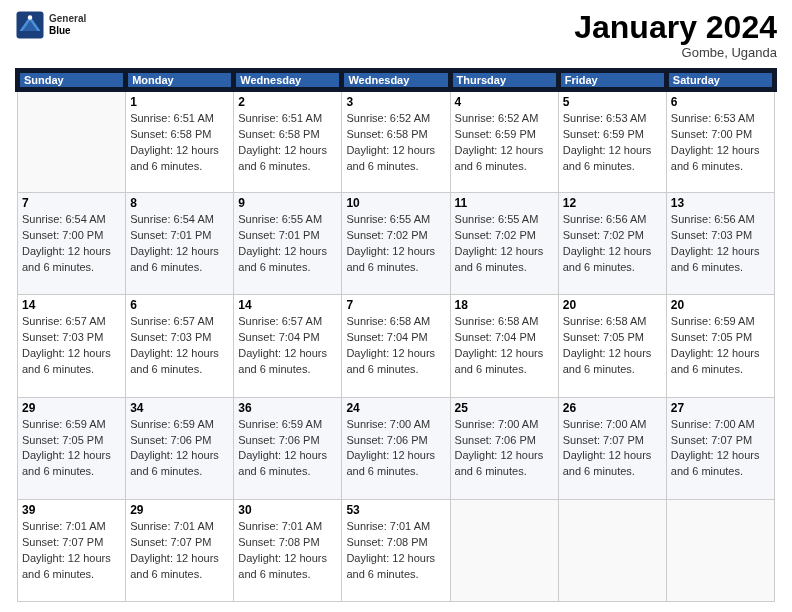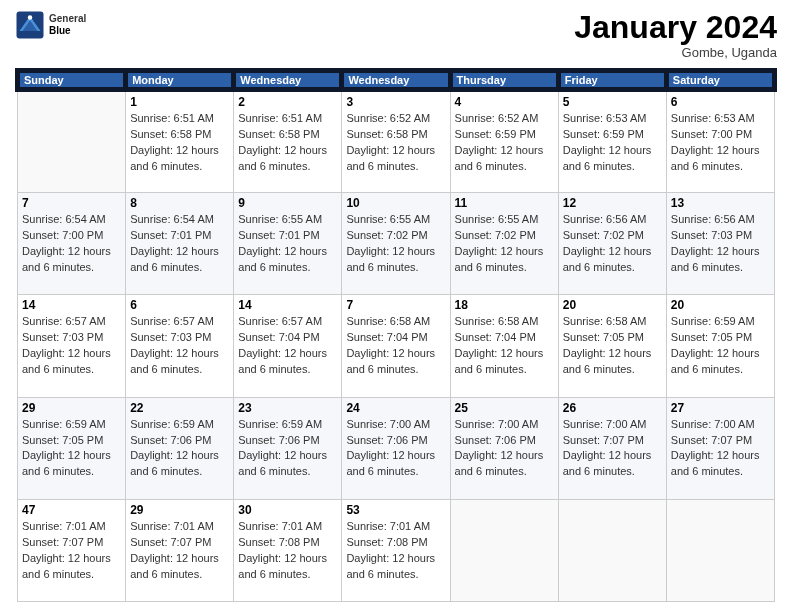--- a/index.html
+++ b/index.html
@@ -213,25 +213,25 @@
             <span class="day-number">20</span>
             <div class="day-info">Sunrise: 6:59 AM<br>Sunset: 7:05 PM<br>Daylight: 12 hours<br>and 6 minutes.</div>
           </td>
         </tr>
         <tr class="row-alt">
           <td>
             <span class="day-number">29</span>
             <div class="day-info">Sunrise: 6:59 AM<br>Sunset: 7:05 PM<br>Daylight: 12 hours<br>and 6 minutes.</div>
           </td>
           <td>
-            <span class="day-number">22</span>
+            <span class="day-number">34</span>
             <div class="day-info">Sunrise: 6:59 AM<br>Sunset: 7:06 PM<br>Daylight: 12 hours<br>and 6 minutes.</div>
           </td>
           <td>
-            <span class="day-number">23</span>
+            <span class="day-number">36</span>
             <div class="day-info">Sunrise: 6:59 AM<br>Sunset: 7:06 PM<br>Daylight: 12 hours<br>and 6 minutes.</div>
           </td>
           <td>
             <span class="day-number">24</span>
             <div class="day-info">Sunrise: 7:00 AM<br>Sunset: 7:06 PM<br>Daylight: 12 hours<br>and 6 minutes.</div>
           </td>
           <td>
             <span class="day-number">25</span>
             <div class="day-info">Sunrise: 7:00 AM<br>Sunset: 7:06 PM<br>Daylight: 12 hours<br>and 6 minutes.</div>
           </td>
@@ -239,21 +239,21 @@
             <span class="day-number">26</span>
             <div class="day-info">Sunrise: 7:00 AM<br>Sunset: 7:07 PM<br>Daylight: 12 hours<br>and 6 minutes.</div>
           </td>
           <td>
             <span class="day-number">27</span>
             <div class="day-info">Sunrise: 7:00 AM<br>Sunset: 7:07 PM<br>Daylight: 12 hours<br>and 6 minutes.</div>
           </td>
         </tr>
         <tr>
           <td>
-            <span class="day-number">47</span>
+            <span class="day-number">39</span>
             <div class="day-info">Sunrise: 7:01 AM<br>Sunset: 7:07 PM<br>Daylight: 12 hours<br>and 6 minutes.</div>
           </td>
           <td>
             <span class="day-number">29</span>
             <div class="day-info">Sunrise: 7:01 AM<br>Sunset: 7:07 PM<br>Daylight: 12 hours<br>and 6 minutes.</div>
           </td>
           <td>
             <span class="day-number">30</span>
             <div class="day-info">Sunrise: 7:01 AM<br>Sunset: 7:08 PM<br>Daylight: 12 hours<br>and 6 minutes.</div>
           </td>

